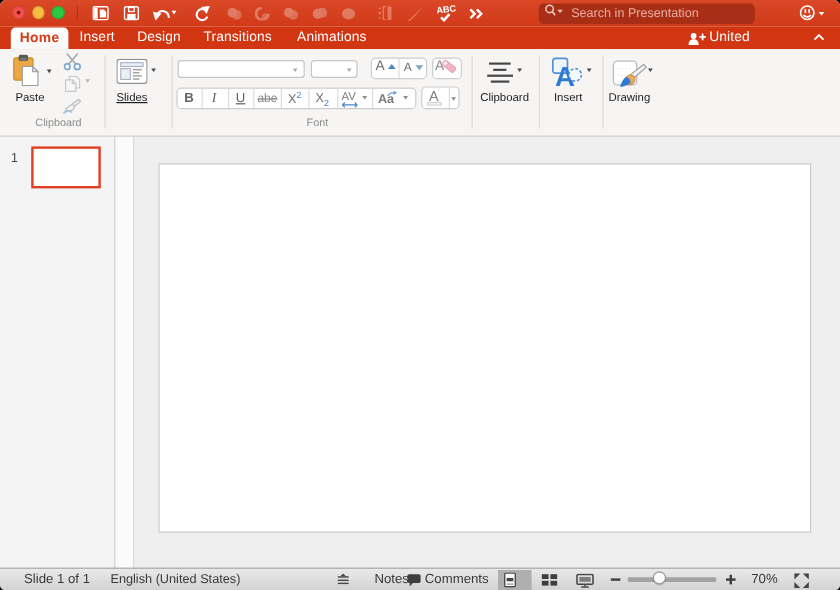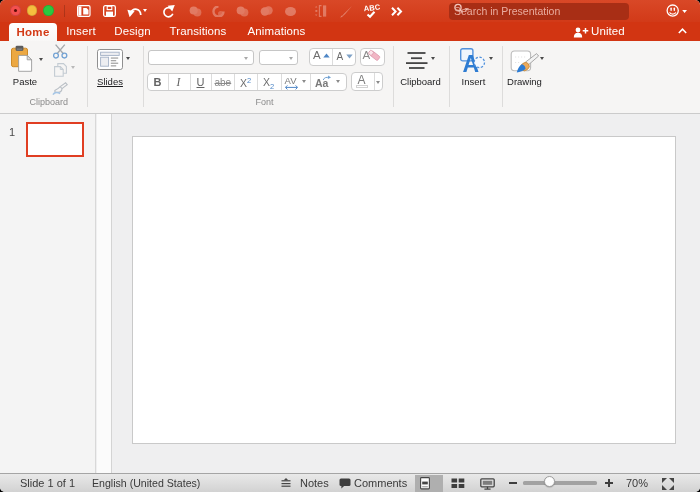--- a/index.html
+++ b/index.html
@@ -104,21 +104,21 @@
     <svg class="abs" style="left:390.5px; top:6.5px;" width="12" height="9" viewBox="0 0 12 9">
       <path d="M1 0.8 L4.6 4.5 L1 8.2" fill="none" stroke="#fff" stroke-width="2"></path>
       <path d="M6.4 0.8 L10 4.5 L6.4 8.2" fill="none" stroke="#fff" stroke-width="2"></path>
     </svg>
     <div class="abs" style="left:448.5px; top:3px; width:180px; height:17px; border-radius:4px; background:#A82E15;"></div>
     <svg class="abs" style="left:453px; top:3.4px;" width="18" height="13" viewBox="0 0 18 13">
       <circle cx="5" cy="4.4" r="3.1" fill="none" stroke="#F2C4BA" stroke-width="1.3"></circle>
       <path d="M7.2 6.8 L9.6 9.6" stroke="#F2C4BA" stroke-width="1.5"></path>
       <path d="M11.4 5.2 L16 5.2 L13.7 7.8 Z" fill="#F2C4BA"></path>
     </svg>
-    <div class="abs" style="left:454px; top:5.3px; font-size:10.5px; color:#E9AC9F;">Search in Presentation</div>
+    <div class="abs" style="left:476px; top:5.3px; font-size:10.5px; color:#E9AC9F;">Search in Presentation</div>
     <svg class="abs" style="left:665.5px; top:4px;" width="22" height="14" viewBox="0 0 22 14">
       <circle cx="6.7" cy="6.6" r="5.6" fill="none" stroke="#fff" stroke-width="1.3"></circle>
       <rect x="4.4" y="3.6" width="1.4" height="3.4" rx="0.7" fill="#fff"></rect>
       <rect x="7.6" y="3.6" width="1.4" height="3.4" rx="0.7" fill="#fff"></rect>
       <path d="M3.6 8.4 C4.4 10.6 9 10.6 9.8 8.4" fill="none" stroke="#fff" stroke-width="1.3"></path>
       <path d="M16.2 6 L21 6 L18.6 9 Z" fill="#fff"></path>
     </svg>
   </div>
 
   <div id="tabbar">
@@ -278,21 +278,21 @@
   <div id="canvasbg" class="abs" style="left:112px; top:114px; width:588px; height:360px; background:#EFEFF0;"></div>
   <div id="sidebar"></div>
   <div id="splitter"></div>
   <div class="abs" style="left:9px; top:126px; font-size:11px; color:#4a4a4a;">1</div>
   <div id="thumb"></div>
   <div id="slide"></div>
 
   <div id="statusbar">
     <div class="t" style="left:20px;">Slide 1 of 1</div>
     <div class="t" style="left:92px; font-size:10.6px;">English (United States)</div>
-    <div class="t" style="left:300px;">Notes</div>
+    <div class="t" style="left:312px;">Notes</div>
     <div class="t" style="left:354px;">Comments</div>
     <div class="t" style="left:626px;">70%</div>
     <svg class="abs" style="left:280.5px; top:4px;" width="10" height="9" viewBox="0 0 10 9">
       <rect x="0.5" y="2.2" width="9" height="1.2" fill="#454545"></rect>
       <path d="M2.7 2.2 L5 0 L7.3 2.2 Z" fill="#454545"></path>
       <rect x="0.5" y="5" width="9" height="1.2" fill="#454545"></rect>
       <rect x="0.5" y="7.6" width="9" height="1.2" fill="#454545"></rect>
     </svg>
     <svg class="abs" style="left:338.5px; top:4px;" width="12" height="11" viewBox="0 0 12 11">
       <rect x="0.5" y="0.5" width="11" height="7.4" rx="1.5" fill="#3E3E3E"></rect>

